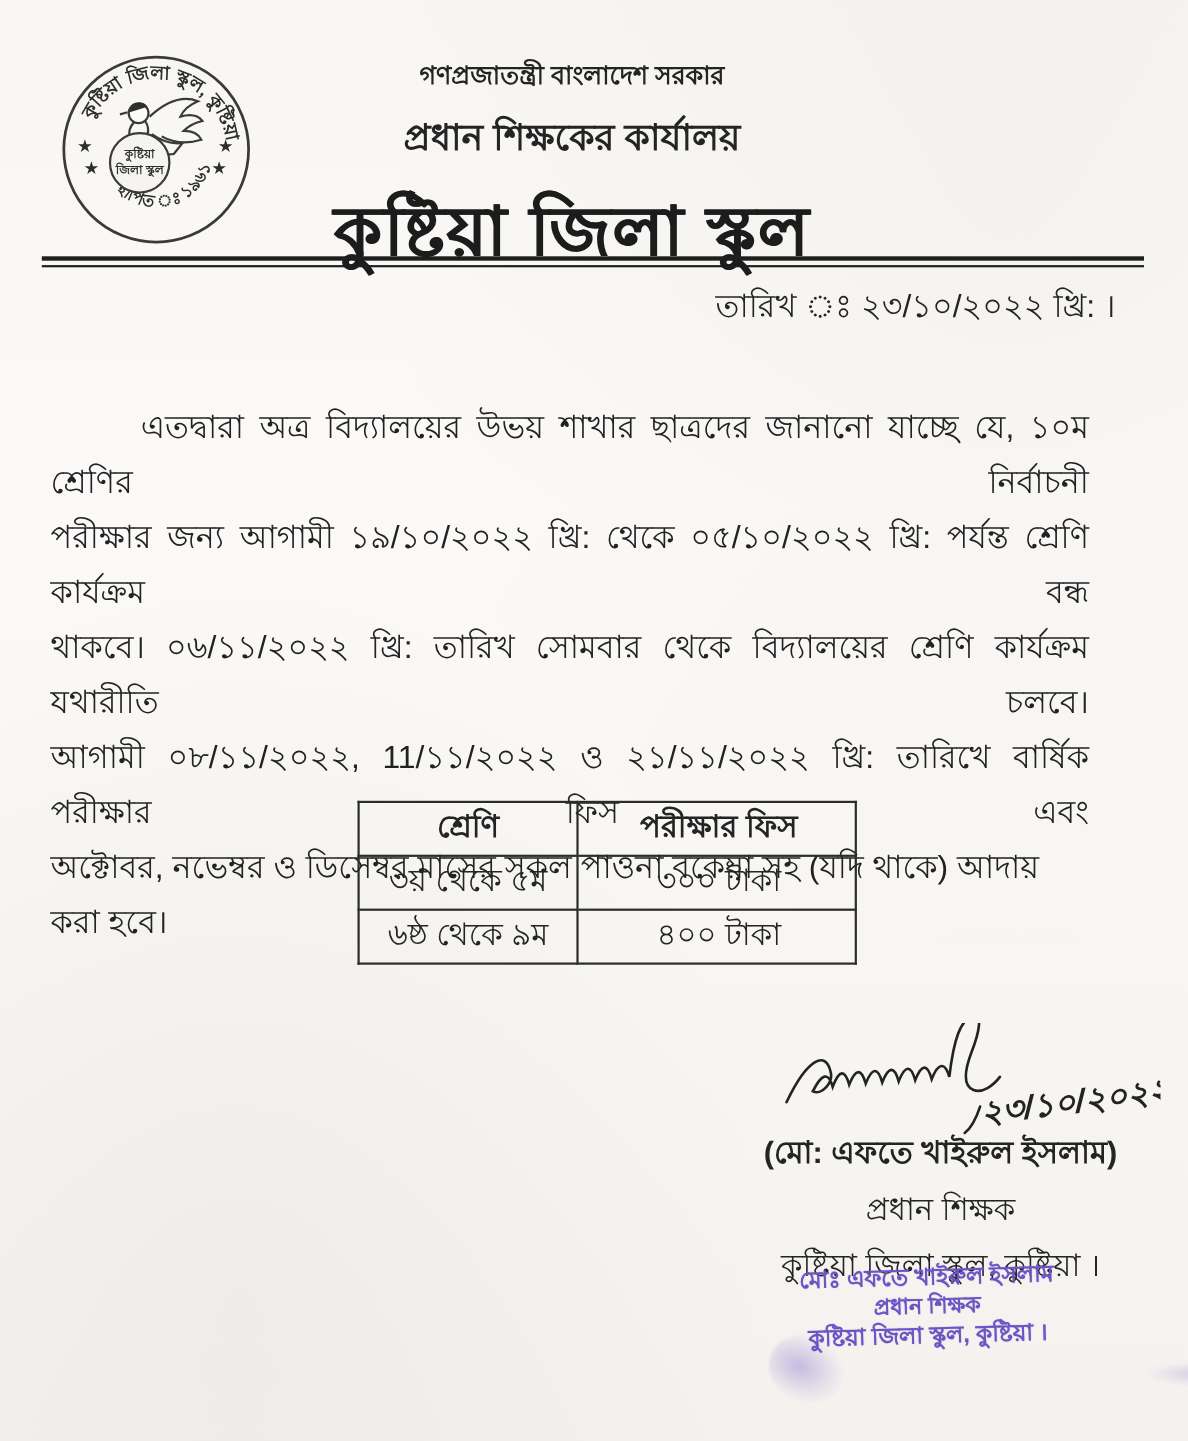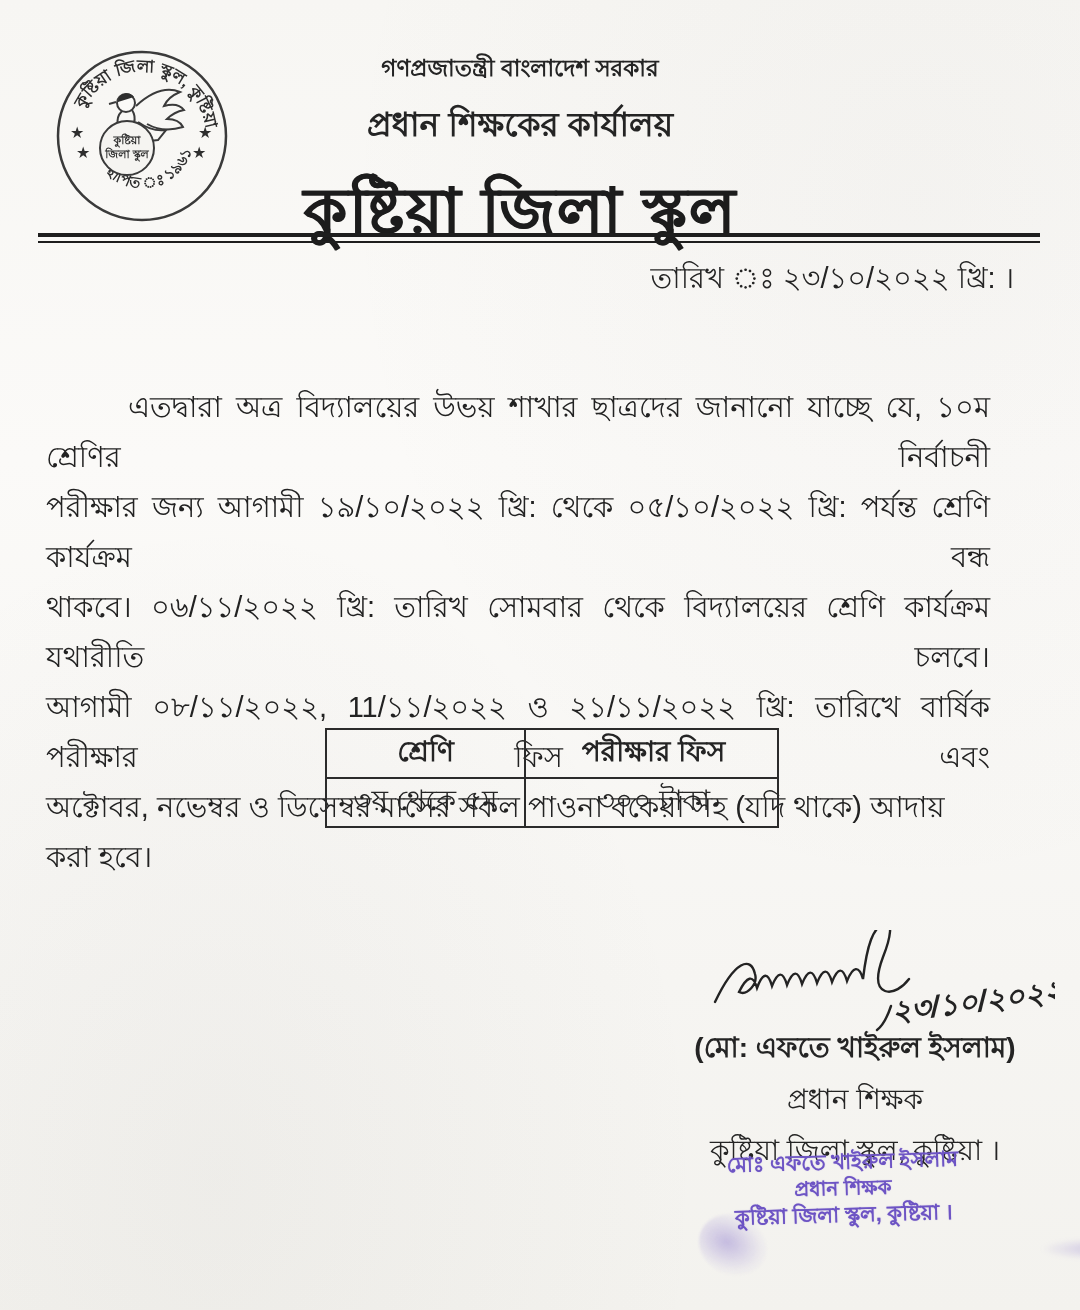--- a/index.html
+++ b/index.html
@@ -24,21 +24,21 @@
   .hdr-title{
     font-size:62px;font-weight:900;margin-top:8px;letter-spacing:2px;
     color:#1c1c1c;
     text-shadow:1px 0 0 #1c1c1c;
   }
   
   .rule{left:38px;top:233px;width:1002px;height:4px;
     border-top:4px solid #1e1e1e;border-bottom:2px solid #1e1e1e;}
   .date-line{top:255px;right:66px;font-size:29px;font-weight:400;}
   
-  .body-block{left:46px;top:382px;width:944px;font-size:29px;line-height:50px;color:#222;}
+  .body-block{left:46px;top:364px;width:944px;font-size:29px;line-height:50px;color:#222;}
   .body-line{text-align:justify;text-align-last:justify;white-space:normal;}
   .body-line.first{text-indent:82px;}
   .body-line.last{text-align:left;text-align-last:left;}
   
   .fees-heading{left:410px;top:662px;font-size:29px;font-weight:700;}
   table.fees{left:325px;top:728px;border-collapse:collapse;font-size:28px;}
   table.fees td,table.fees th{
     border:2px solid #2b2b2b;text-align:center;font-weight:400;
     height:37px;padding:0 8px;
   }
@@ -133,20 +133,24 @@
   <table class="abs fees">
     <tbody>
       <tr>
         <th>শ্রেণি</th>
         <th>পরীক্ষার ফিস</th>
       </tr>
       <tr>
         <td>৩য় থেকে ৫ম</td>
         <td>৩০০ টাকা</td>
       </tr>
+      <tr>
+        <td>৬ষ্ঠ থেকে ৯ম</td>
+        <td>৪০০ টাকা</td>
+      </tr>
     </tbody>
   </table>
 
   <div class="abs sig-block">
     <svg class="sig-svg" width="400" height="110" viewBox="0 0 400 110">
       <g stroke="#232323" fill="none" stroke-width="2.4" stroke-linecap="round">
         <path d="M60,72 C80,30 96,26 100,44 C103,54 92,66 84,62
                  c8,-16 14,-18 18,-4 c6,-16 11,-16 15,-2
                  c6,-15 11,-15 15,-1 c6,-15 11,-15 15,-1
                  c6,-15 11,-15 15,-1 c6,-15 11,-15 15,-1

